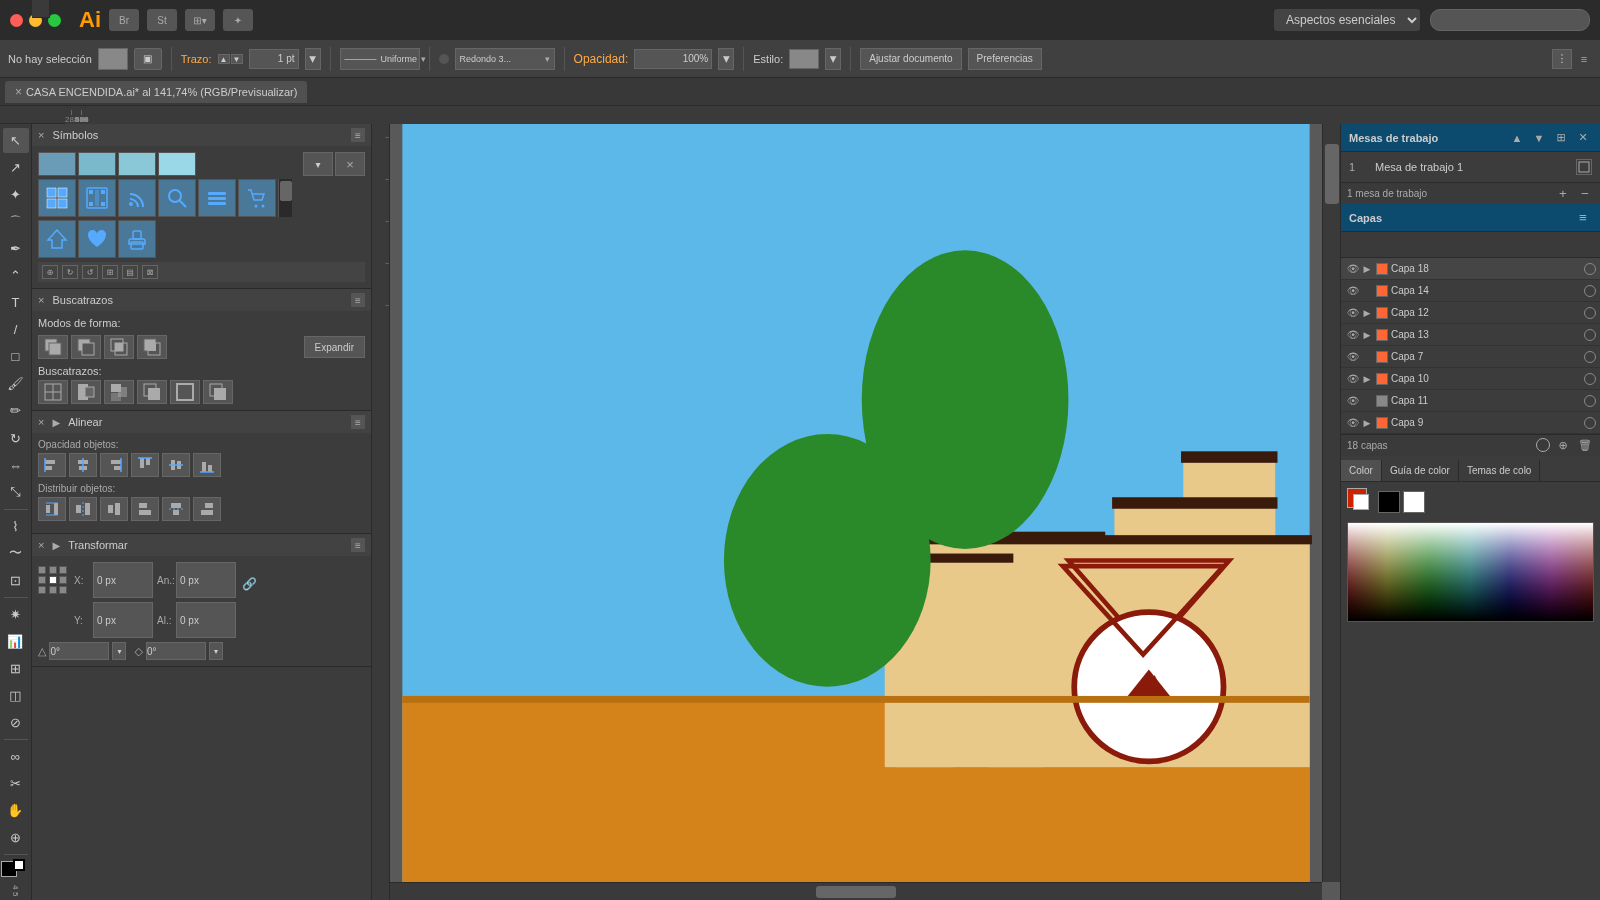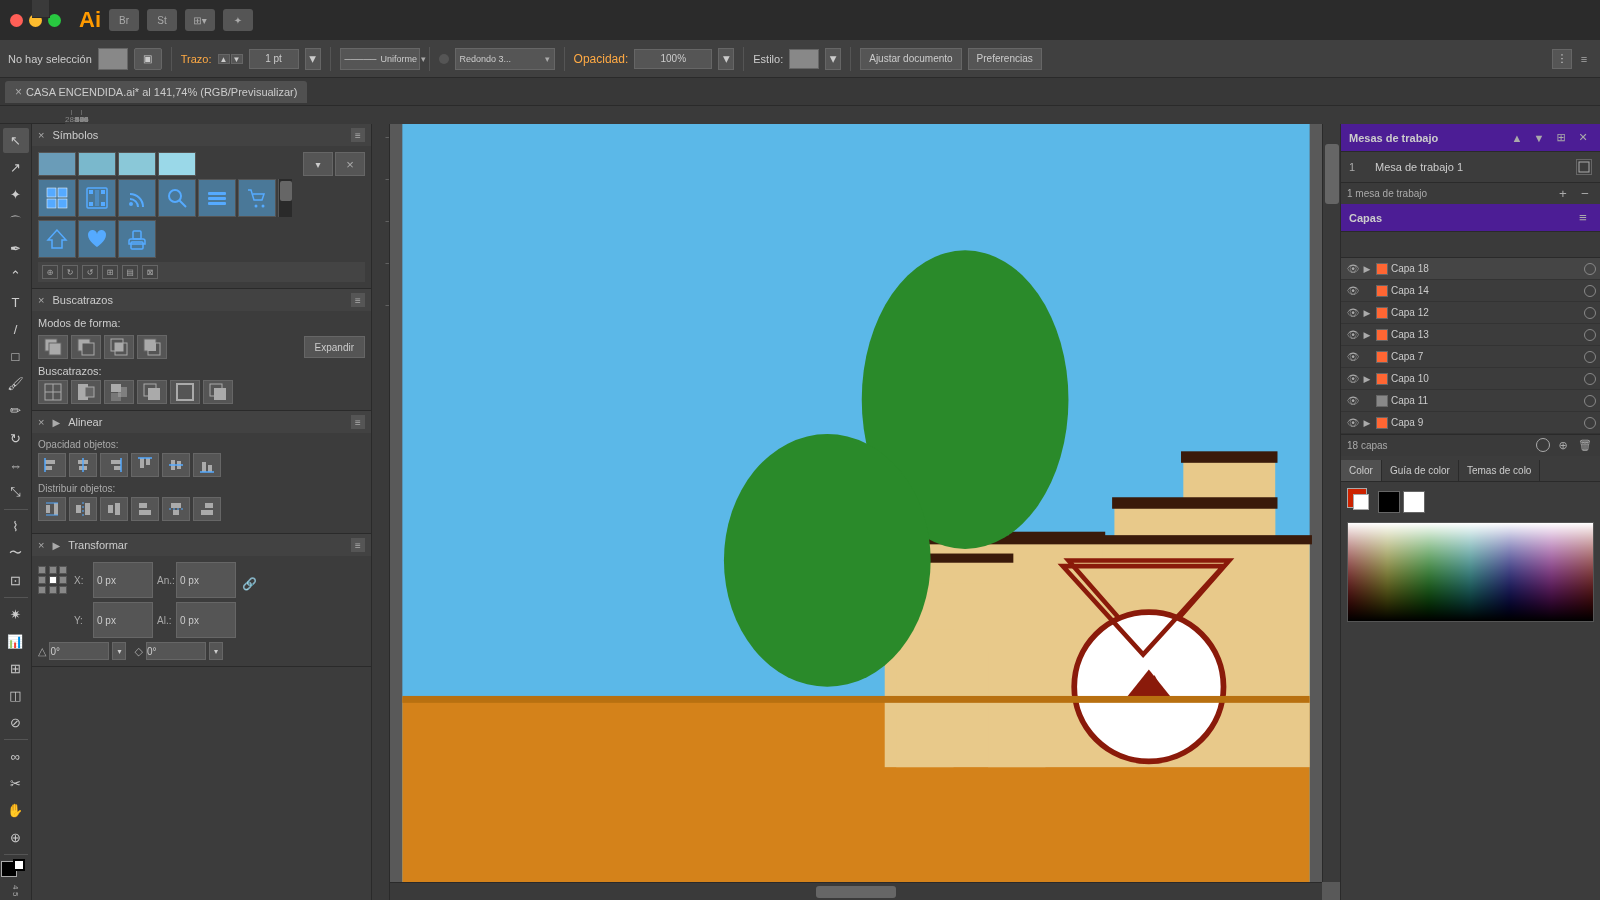--- a/index.html
+++ b/index.html
@@ -24,21 +24,21 @@
     .search-box { width: 160px; height: 22px; background: #555; border: 1px solid #666; border-radius: 10px; padding: 0 8px; color: #ccc; font-size: 11px; }
 
     
     #toolbar {
       width: 100%; height: 38px; background: #404040;
       display: flex; align-items: center; padding: 0 8px; gap: 6px;
       border-bottom: 1px solid #2a2a2a;
     }
     .toolbar-item { display: flex; align-items: center; gap: 3px; }
     .toolbar-label { color: #ffaa44; font-size: 11px; }
-    .toolbar-input { width: 50px; height: 20px; background: #555; border: 1px solid #666; color: #ccc; font-size: 10px; padding: 0 3px; text-align: center; }
+    .toolbar-input { width: 50px; height: 20px; background: #555; border: 1px solid #666; color: #ccc; font-size: 10px; padding: 0 3px; text-align: right; }
     .toolbar-btn { width: 28px; height: 22px; background: #555; border: 1px solid #666; border-radius: 2px; display: flex; align-items: center; justify-content: center; cursor: pointer; color: #ccc; font-size: 10px; }
     .toolbar-separator { width: 1px; height: 24px; background: #555; margin: 0 3px; }
     .toolbar-text { font-size: 11px; color: #ccc; }
     .toolbar-orange { color: #ffaa44; font-size: 12px; }
 
     
     #tabbar {
       width: 100%; height: 28px; background: #383838;
       display: flex; align-items: center; padding: 0 5px;
       border-bottom: 1px solid #2a2a2a;
@@ -114,21 +114,21 @@
       position: absolute; left: 18px; bottom: 0; width: calc(100% - 36px); height: 18px;
       background: #3a3a3a; border-top: 1px solid #2a2a2a;
     }
 
     
     #right-panels {
       width: 260px; background: #3c3c3c; border-left: 1px solid #2a2a2a;
       display: flex; flex-direction: column;
     }
     .right-panel-header {
-      height: 28px; background: #4c1d95; display: flex; align-items: center; padding: 0 8px;
+      height: 28px; background: #0c4a6e; display: flex; align-items: center; padding: 0 8px;
       border-bottom: 1px solid #2a2a2a; font-size: 11px; font-weight: bold; color: #ccc;
     }
     .right-panel-header .panel-controls { margin-left: auto; display: flex; gap: 4px; }
     .mesas-list { padding: 4px; }
     .mesa-item { display: flex; align-items: center; gap: 6px; padding: 3px 4px; font-size: 11px; }
     .mesa-num { width: 20px; color: #aaa; }
     .mesa-name { flex: 1; color: #ccc; }
     .mesa-icon { width: 16px; height: 16px; border: 1px solid #666; display: flex; align-items: center; justify-content: center; }
 
     
@@ -162,20 +162,26 @@
     <div class="tl tl-red"></div>
     <div class="tl tl-yellow"></div>
     <div class="tl tl-green"></div>
   </div>
   <span class="ai-icon">Ai</span>
   <div class="titlebar-icons">
     <div class="tb-icon">Br</div>
     <div class="tb-icon">St</div>
     <div class="tb-icon">⊞▾</div>
     <div class="tb-icon">✦</div>
+  </div>
+  <div class="titlebar-right">
+    <select class="aspects-dropdown">
+      <option>Aspectos esenciales</option>
+    </select>
+    <input class="search-box" type="text" placeholder="" style="">
   </div>
 </div>
 
 <div id="toolbar">
   <div class="toolbar-item">
     <span class="toolbar-text">No hay selección</span>
   </div>
   <div style="width:30px;height:22px;background:#888;border:1px solid #666;"></div>
   <div class="toolbar-btn">▣</div>
   <div class="toolbar-separator"></div>

